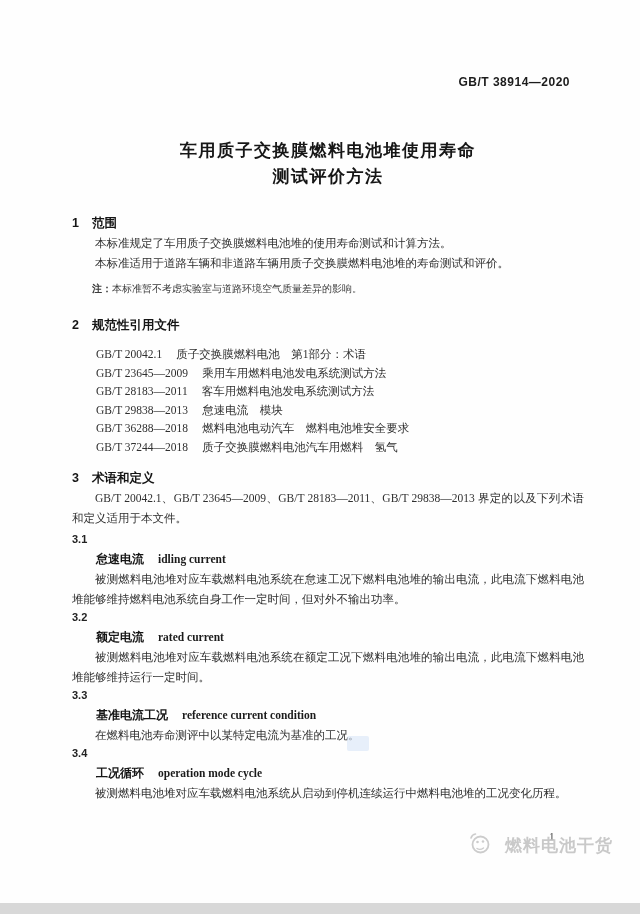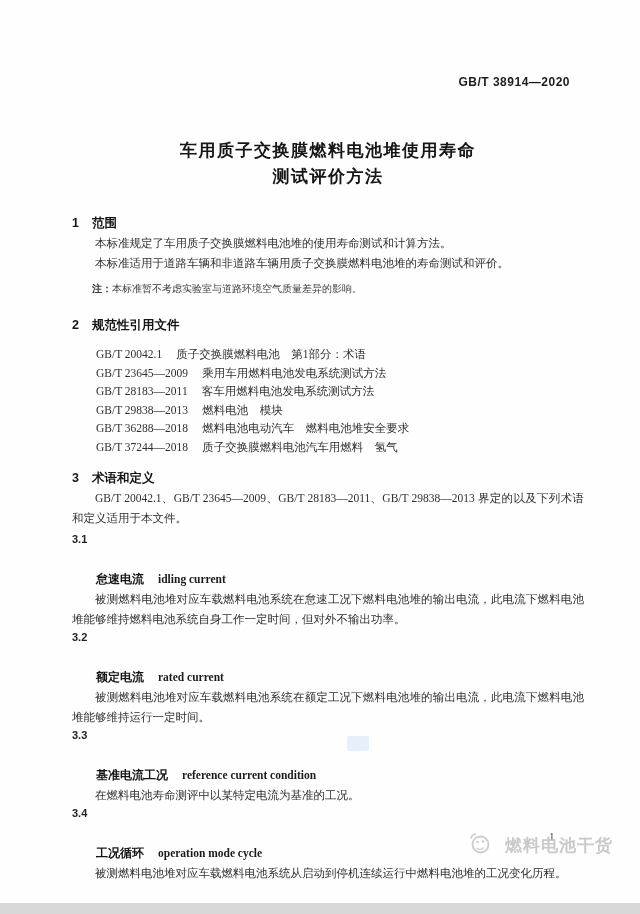--- a/index.html
+++ b/index.html
@@ -53,21 +53,21 @@
   .refs { margin-top:12px; padding-left:24px; }
   .ref-item { font-size:11.5px; line-height:18.5px; white-space:nowrap; }
   .ref-title { margin-left:14px; }
 
   
   .terms { margin-top:3px; }
   .term-number {
     font-family:"Liberation Sans","DejaVu Sans",sans-serif;
     font-weight:600; font-size:11px; line-height:17px; color:#222;
   }
-  .term-heading { padding-left:24px; line-height:19px;margin-top:20px; }
+  .term-heading { padding-left:24px; line-height:19px; }
   .term-zh {
     font-family:"Liberation Sans","DejaVu Sans",sans-serif;
     font-weight:bold; font-size:12px; color:#151515;
   }
   .term-en { margin-left:14px; font-weight:bold; font-size:11.5px; color:#1b1b1b; }
   .term-def { margin:0; font-size:11.5px; line-height:20px; text-indent:2em; text-align:justify; }
 
   
   .page-number { position:absolute; top:830px; left:549px; font-size:11px; color:#444; }
   .faint-stamp {
@@ -117,21 +117,21 @@
       <div class="ref-item">
         <span>GB/T 20042.1</span><span class="ref-title">质子交换膜燃料电池　第1部分：术语</span>
       </div>
       <div class="ref-item">
         <span>GB/T 23645—2009</span><span class="ref-title">乘用车用燃料电池发电系统测试方法</span>
       </div>
       <div class="ref-item">
         <span>GB/T 28183—2011</span><span class="ref-title">客车用燃料电池发电系统测试方法</span>
       </div>
       <div class="ref-item">
-        <span>GB/T 29838—2013</span><span class="ref-title">燃料电池　模块</span>
+        <span>GB/T 29838—2013</span><span class="ref-title">怠速电流　模块</span>
       </div>
       <div class="ref-item">
         <span>GB/T 36288—2018</span><span class="ref-title">燃料电池电动汽车　燃料电池堆安全要求</span>
       </div>
       <div class="ref-item">
         <span>GB/T 37244—2018</span><span class="ref-title">质子交换膜燃料电池汽车用燃料　氢气</span>
       </div>
     </div>
 
     <div class="sec-heading mt-sec3">

